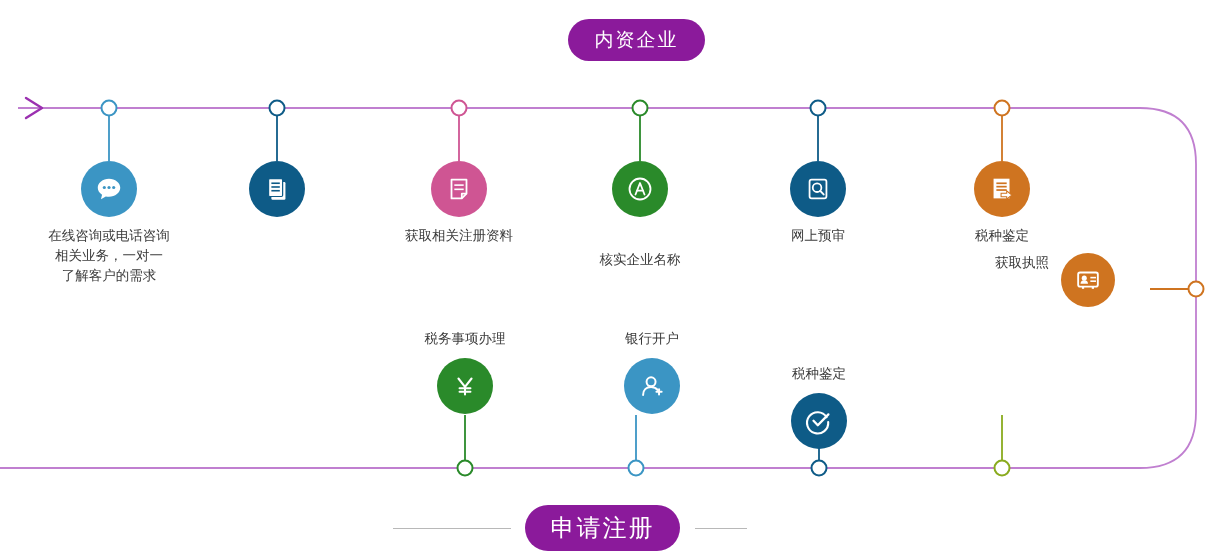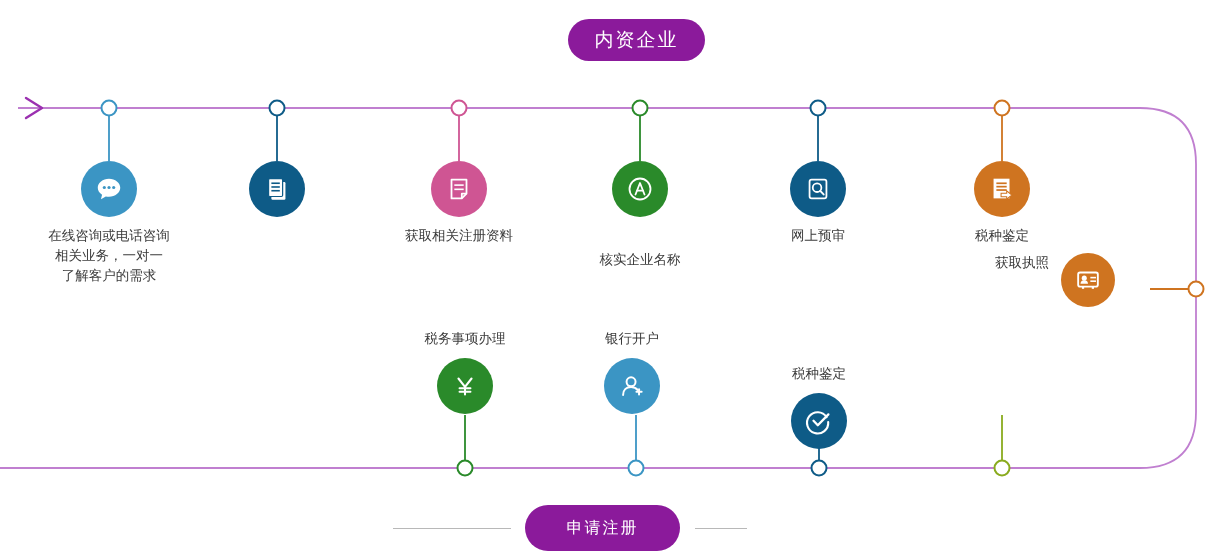--- a/index.html
+++ b/index.html
@@ -44,21 +44,21 @@
     top: 19px;
     width: 137px;
     height: 42px;
   }
   #pill-bottom {
     left: 525px;
     top: 505px;
     width: 155px;
     height: 46px;
     border-radius: 23px;
-    font-size: 16px;
+    font-size: 24px;
   }
   .pill-rule {
     position: absolute;
     height: 1px;
     background: #b8b8b8;
     z-index: 5;
   }
   #pill-rule-left  { left: 393px; top: 528px; width: 118px; }
   #pill-rule-right { left: 695px; top: 528px; width: 52px;  }
 
@@ -259,21 +259,21 @@
     <div class="disc" style="background:#2a8a2a;">
       <svg width="30" height="30" viewBox="0 0 32 32">
         <path d="M9 8 L16 17 L23 8" fill="none" stroke="#ffffff" stroke-width="2.2" stroke-linecap="round" stroke-linejoin="round"></path>
         <line x1="16" y1="17" x2="16" y2="25" stroke="#ffffff" stroke-width="2.2" stroke-linecap="round"></line>
         <line x1="10.2" y1="18.4" x2="21.8" y2="18.4" stroke="#ffffff" stroke-width="2.2" stroke-linecap="round"></line>
         <line x1="10.2" y1="22.2" x2="21.8" y2="22.2" stroke="#ffffff" stroke-width="2.2" stroke-linecap="round"></line>
       </svg>
     </div>
   </div>
 
-  <div class="node up" style="left:532px; top:329px;">
+  <div class="node up" style="left:552px; top:329px;">
     <div class="label">银行开户</div>
     <div class="disc" style="background:#3b95c4;">
       <svg width="30" height="30" viewBox="0 0 32 32">
         <circle cx="15" cy="11.5" r="4.8" fill="none" stroke="#ffffff" stroke-width="2.1"></circle>
         <path d="M6.5 25.5 C6.5 19.8 10.3 17 15 17 C18 17 20.6 18.2 22.2 20.4" fill="none" stroke="#ffffff" stroke-width="2.1" stroke-linecap="round"></path>
         <line x1="23.5" y1="19.4" x2="23.5" y2="25" stroke="#ffffff" stroke-width="2.1" stroke-linecap="round"></line>
         <line x1="20.7" y1="22.2" x2="26.3" y2="22.2" stroke="#ffffff" stroke-width="2.1" stroke-linecap="round"></line>
       </svg>
     </div>
   </div>

